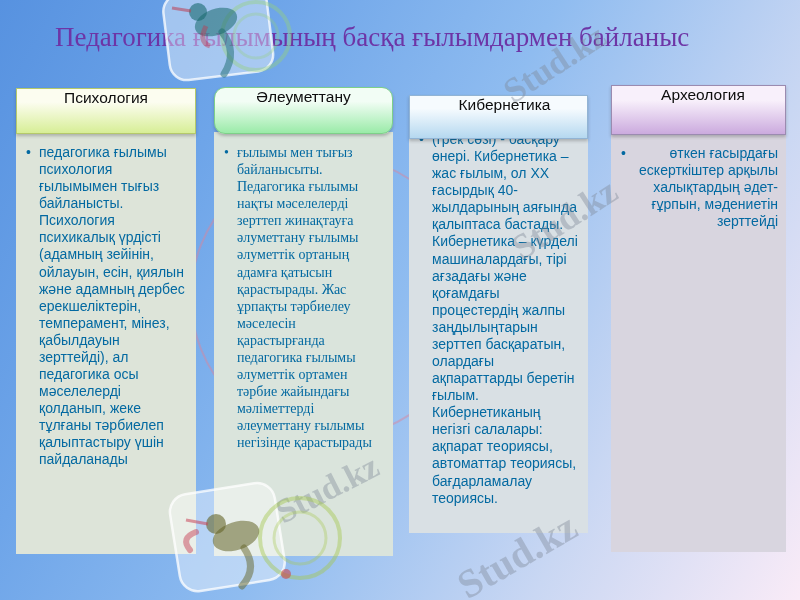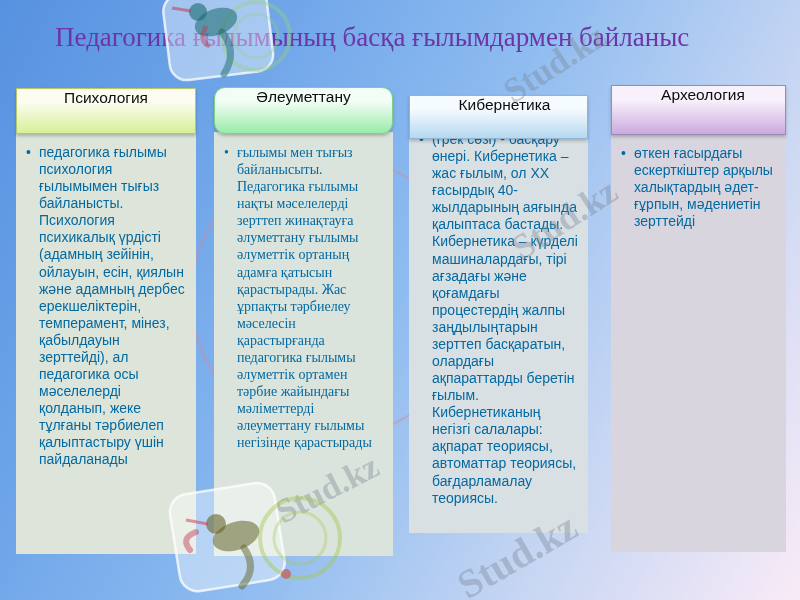--- a/index.html
+++ b/index.html
@@ -42,21 +42,21 @@
   #col1 .col-header { height:44px; }
   #col1 .col-body   { top:44px; height:402px; }
   #col2 { left:214px; top:87px; width:179px; }
   #col2 .col-header { height:45px;border-radius:11px; }
   #col2 .col-body   { top:45px; height:404px;font-family:Liberation Serif, serif; }
   #col3 { left:409px; top:95px; width:179px; }
   #col3 .col-header { height:42px;padding-left:12px; }
   #col3 .col-body   { top:24px; height:394px; }
   #col4 { left:611px; top:85px; width:175px; }
   #col4 .col-header { height:48px;padding-left:9px; }
-  #col4 .col-body   { top:48px; height:399px; }
+  #col4 .col-body   { top:48px; height:399px;text-align:right; }
   .bullet-item { position:relative; padding-left:14px; }
   .bullet-item::before { content:"\2022"; position:absolute; left:1px; top:0; }
   .wm {
     position:absolute; z-index:4;
     font-family:"Liberation Serif", serif; font-weight:bold;
     color:rgba(125,135,150,0.40);
     white-space:nowrap; pointer-events:none;
   }
   #wm1 { left:498px; top:44px;  font-size:35px; transform:rotate(-33deg); }
   #wm2 { left:506px; top:198px; font-size:36px; transform:rotate(-33deg); }

